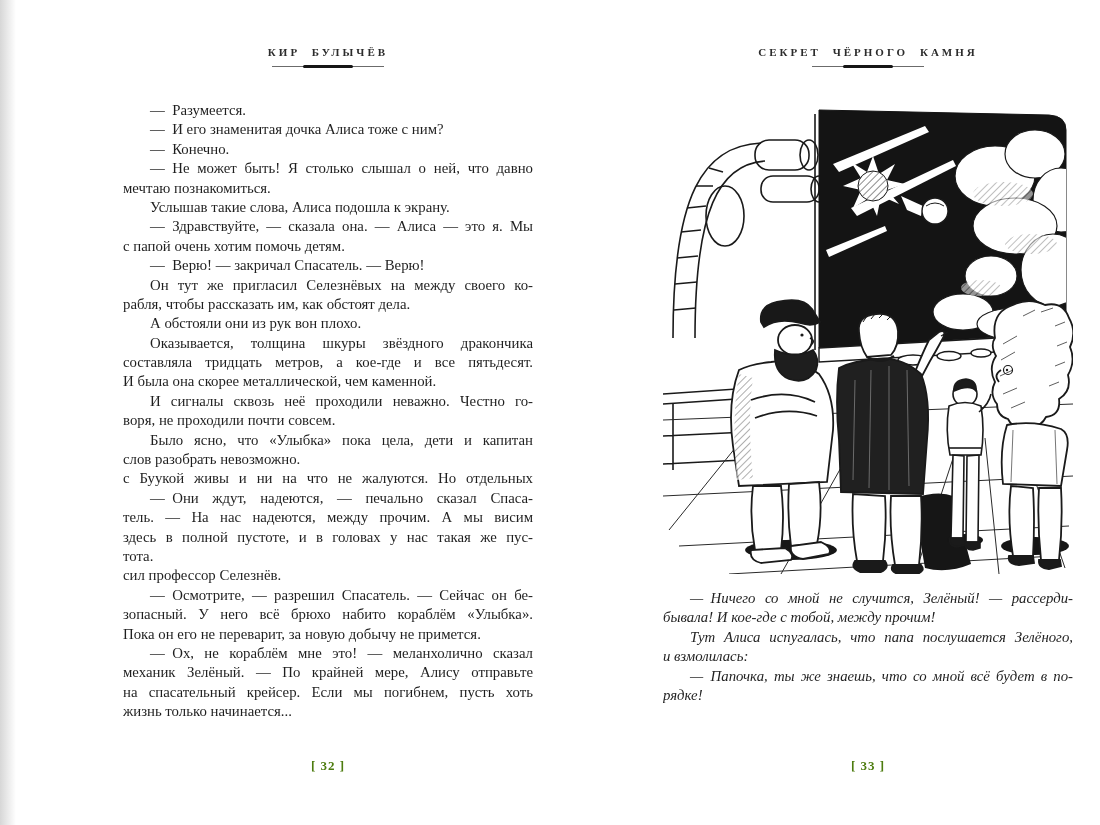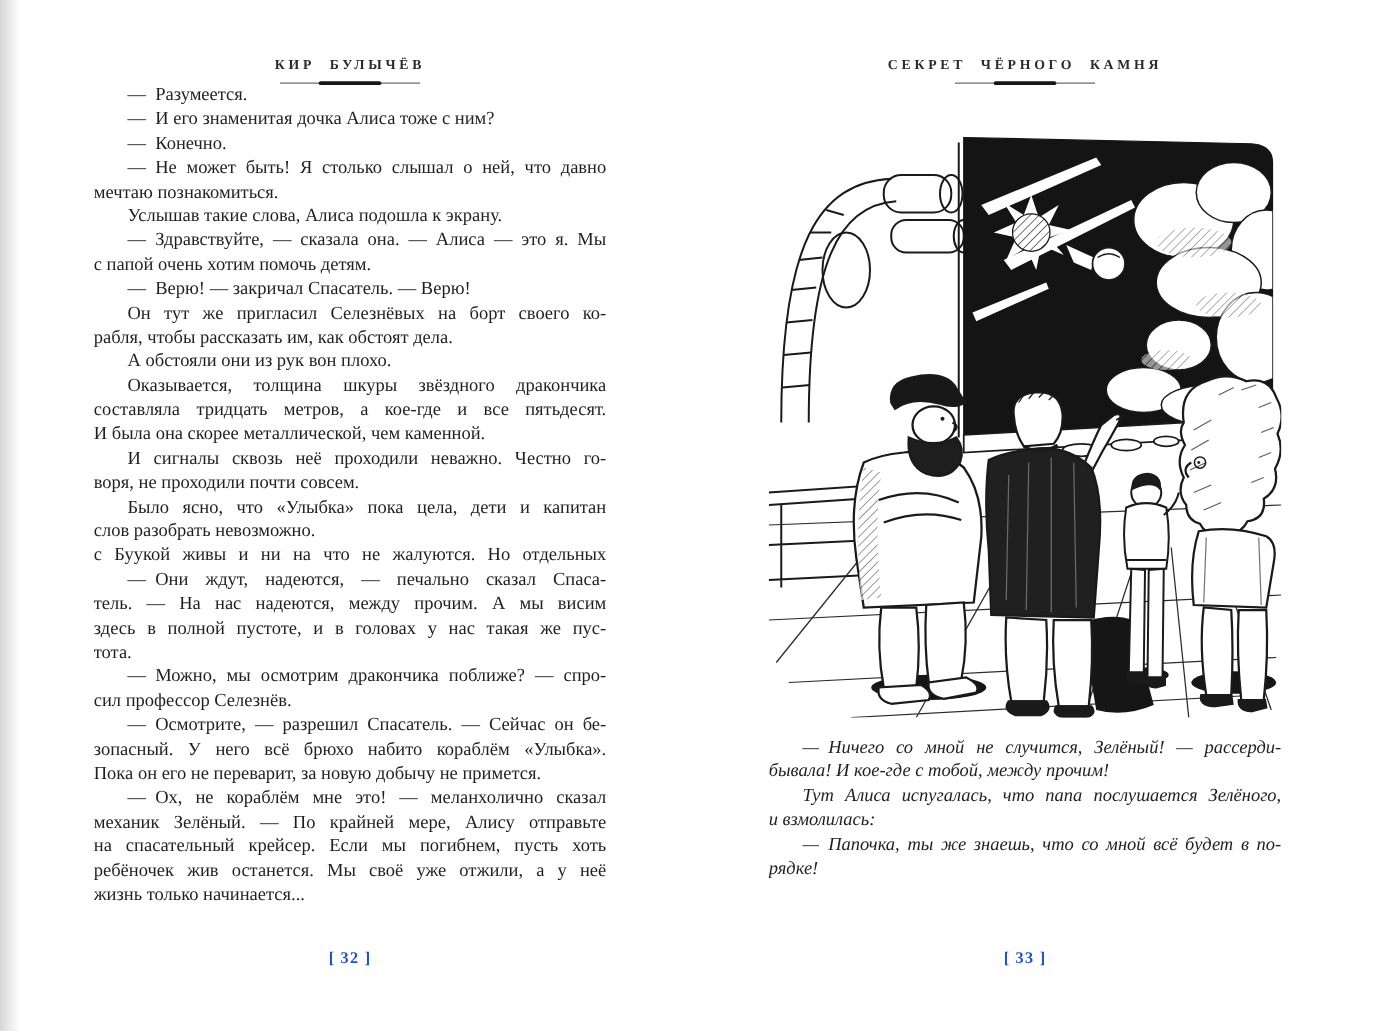--- a/index.html
+++ b/index.html
@@ -6,49 +6,49 @@
   body {
     width:1100px; height:825px; position:relative; overflow:hidden;
     background:#ffffff; color:#1f1f1f;
     font-family:"Liberation Serif", serif;
   }
   .spine-shade {
     position:absolute; left:0; top:0; width:16px; height:825px;
     background:linear-gradient(90deg, rgba(110,110,110,0.28), rgba(255,255,255,0));
     pointer-events:none;
   }
-  .page { position:absolute; top:0; width:410px; height:825px; }
+  .page { position:absolute; top:0; width:410px; height:825px;margin-left:48px; }
   .page.left  { left:75px; }
   .page.right { left:615px; }
 
   .running-head { position:absolute; top:46px; left:0; right:0; text-align:center; }
   .rh-text {
     font-size:11px; font-weight:bold; letter-spacing:3px; word-spacing:6px;
     color:#2c2c2c; line-height:12px; white-space:nowrap;
   }
   .ornament { position:relative; margin:7px auto 0 auto; width:112px; height:3px; }
   .ornament .base  { position:absolute; top:1px; left:0; right:0; height:1px; background:#6b6b6b; }
   .ornament .thick { position:absolute; top:0; left:50%; transform:translateX(-50%);
                      width:50px; height:3px; background:#161616; border-radius:1.5px; }
 
   .text-block { position:absolute; left:0; width:410px; }
-  .page.left  .text-block { top:67px; }
+  .page.left  .text-block { top:101px; }
   .page.right .text-block { top:589px;font-style:italic; }
 
   .line {
     height:19.4px; line-height:19.4px; overflow:hidden;
     font-size:14.8px; text-align:left; color:#1f1f1f;
   }
   .line.indent { text-indent:27px; }
   .line.just   { text-align:justify; }
   .line.just::after { content:""; display:inline-block; width:100%; height:0; }
 
   .folio {
     position:absolute; top:758px; left:0; right:0; text-align:center;
-    font-size:13px; font-weight:bold; letter-spacing:1px; color:#1d4ed8;
+    font-size:13px; font-weight:bold; letter-spacing:1px; color:#4d7c0f;
   }
 
   .illustration { position:absolute; top:98px; left:0; width:410px; height:476px; }
   .illustration svg { display:block; }
 </style>
 </head>
 <body>
 
 <div class="spine-shade"></div>
 
@@ -73,21 +73,21 @@
       <div class="line">мечтаю познакомиться.</div>
 
       <div class="line indent">Услышав такие слова, Алиса подошла к экрану.</div>
 
       <div class="line indent just">— Здравствуйте, — сказала она. — Алиса — это я. Мы</div>
 
       <div class="line">с папой очень хотим помочь детям.</div>
 
       <div class="line indent">— Верю! — закричал Спасатель. — Верю!</div>
 
-      <div class="line indent just">Он тут же пригласил Селезнёвых на борт своего ко-</div>
+      <div class="line indent just">Он тут же пригласил Селезнёвых на между своего ко-</div>
 
       <div class="line">рабля, чтобы рассказать им, как обстоят дела.</div>
 
       <div class="line indent">А обстояли они из рук вон плохо.</div>
 
       <div class="line indent just">Оказывается, толщина шкуры звёздного дракончика</div>
 
       <div class="line just">составляла тридцать метров, а кое-где и все пятьдесят.</div>
 
       <div class="line">И была она скорее металлической, чем каменной.</div>
@@ -103,37 +103,35 @@
       <div class="line just">с Буукой живы и ни на что не жалуются. Но отдельных</div>
 
       <div class="line indent just">— Они ждут, надеются, — печально сказал Спаса-</div>
 
       <div class="line just">тель. — На нас надеются, между прочим. А мы висим</div>
 
       <div class="line just">здесь в полной пустоте, и в головах у нас такая же пус-</div>
 
       <div class="line">тота.</div>
 
-      <div class="line indent just">— Можно, мы осмотрим дракончика поближе? — спро-</div>
 
       <div class="line">сил профессор Селезнёв.</div>
 
       <div class="line indent just">— Осмотрите, — разрешил Спасатель. — Сейчас он бе-</div>
 
       <div class="line just">зопасный. У него всё брюхо набито кораблём «Улыбка».</div>
 
       <div class="line">Пока он его не переварит, за новую добычу не примется.</div>
 
       <div class="line indent just">— Ох, не кораблём мне это! — меланхолично сказал</div>
 
       <div class="line just">механик Зелёный. — По крайней мере, Алису отправьте</div>
 
       <div class="line just">на спасательный крейсер. Если мы погибнем, пусть хоть</div>
 
-      <div class="line just">ребёночек жив останется. Мы своё уже отжили, а у неё</div>
 
       <div class="line">жизнь только начинается...</div>
     </div>
   <div class="folio">[ 32 ]</div>
 </div>
 
 <div class="page right">
   <div class="running-head">
     <div class="rh-text">СЕКРЕТ ЧЁРНОГО КАМНЯ</div>
     <div class="ornament">

